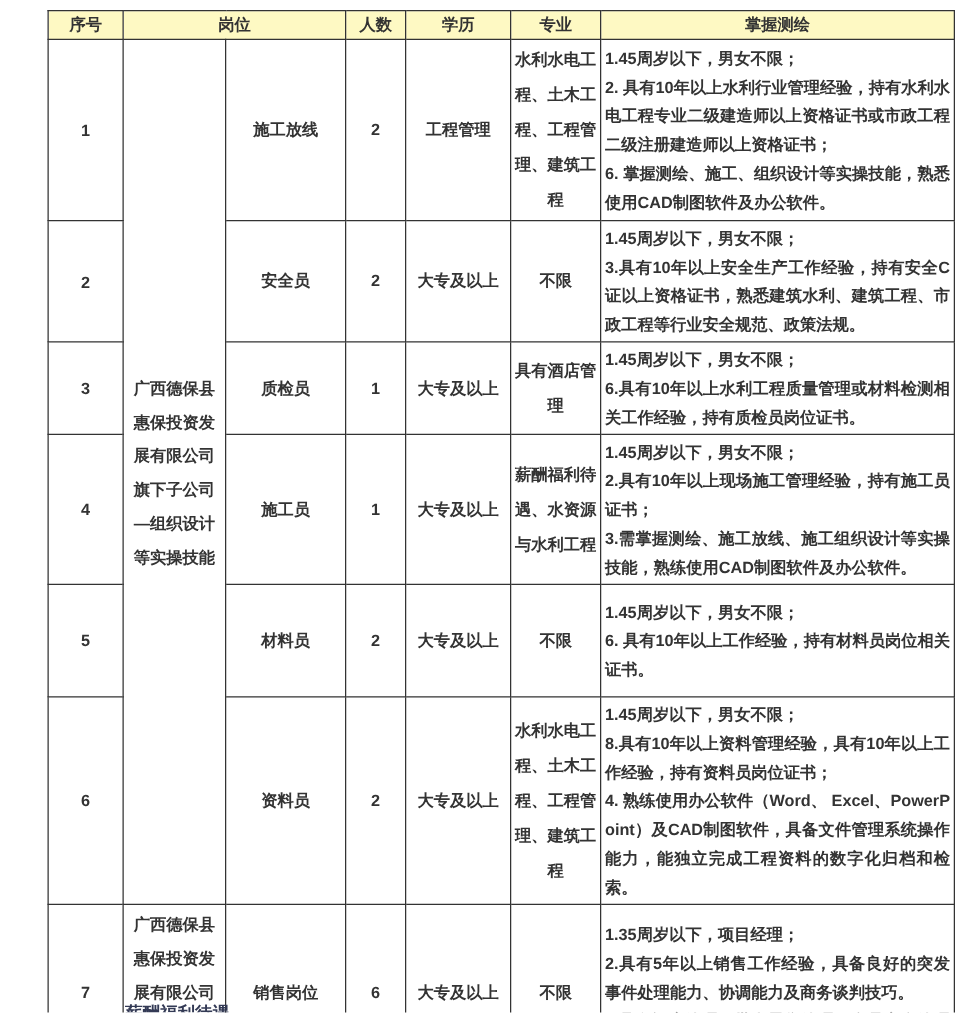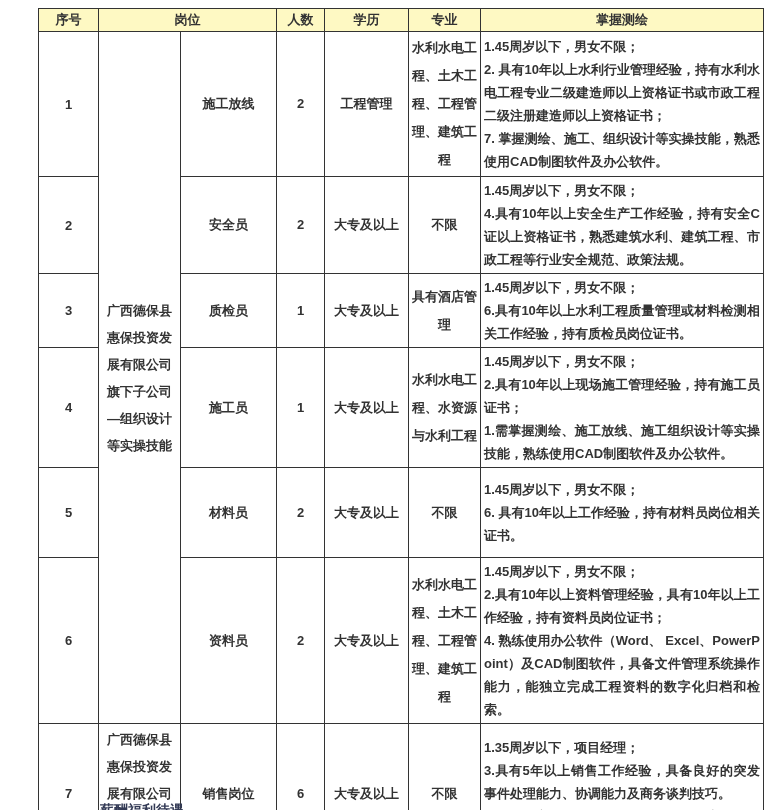--- a/index.html
+++ b/index.html
@@ -111,55 +111,55 @@
         <tr>
     <td class="cell index-cell">1</td>
     <td class="cell company-cell" rowspan="6">广西德保县惠保投资发展有限公司旗下子公司—组织设计等实操技能</td>
           <td class="cell position-cell">施工放线</td>
     <td class="cell count-cell">2</td>
     <td class="cell edu-cell">工程管理</td>
     <td class="cell major-cell">水利水电工程、土木工程、工程管理、建筑工程</td>
     <td class="cell req-cell">
             <div class="req-line">1.45周岁以下，男女不限；</div>
             <div class="req-line">2. 具有10年以上水利行业管理经验，持有水利水电工程专业二级建造师以上资格证书或市政工程二级注册建造师以上资格证书；</div>
-            <div class="req-line">7. 掌握测绘、施工、组织设计等实操技能，熟悉使用CAD制图软件及办公软件。</div>
+            <div class="req-line">6. 掌握测绘、施工、组织设计等实操技能，熟悉使用CAD制图软件及办公软件。</div>
           </td>
   </tr>
         <tr>
     <td class="cell index-cell">2</td>
     <td class="cell position-cell">安全员</td>
     <td class="cell count-cell">2</td>
     <td class="cell edu-cell">大专及以上</td>
     <td class="cell major-cell">不限</td>
     <td class="cell req-cell">
             <div class="req-line">1.45周岁以下，男女不限；</div>
-            <div class="req-line">4.具有10年以上安全生产工作经验，持有安全C证以上资格证书，熟悉建筑水利、建筑工程、市政工程等行业安全规范、政策法规。</div>
+            <div class="req-line">3.具有10年以上安全生产工作经验，持有安全C证以上资格证书，熟悉建筑水利、建筑工程、市政工程等行业安全规范、政策法规。</div>
           </td>
   </tr>
         <tr>
     <td class="cell index-cell">3</td>
     <td class="cell position-cell">质检员</td>
     <td class="cell count-cell">1</td>
     <td class="cell edu-cell">大专及以上</td>
     <td class="cell major-cell">具有酒店管理</td>
     <td class="cell req-cell">
             <div class="req-line">1.45周岁以下，男女不限；</div>
             <div class="req-line">6.具有10年以上水利工程质量管理或材料检测相关工作经验，持有质检员岗位证书。</div>
           </td>
   </tr>
         <tr>
     <td class="cell index-cell">4</td>
     <td class="cell position-cell">施工员</td>
     <td class="cell count-cell">1</td>
     <td class="cell edu-cell">大专及以上</td>
-    <td class="cell major-cell">水利水电工程、水资源与水利工程</td>
+    <td class="cell major-cell">薪酬福利待遇、水资源与水利工程</td>
     <td class="cell req-cell">
             <div class="req-line">1.45周岁以下，男女不限；</div>
             <div class="req-line">2.具有10年以上现场施工管理经验，持有施工员证书；</div>
-            <div class="req-line">1.需掌握测绘、施工放线、施工组织设计等实操技能，熟练使用CAD制图软件及办公软件。</div>
+            <div class="req-line">3.需掌握测绘、施工放线、施工组织设计等实操技能，熟练使用CAD制图软件及办公软件。</div>
           </td>
   </tr>
         <tr>
     <td class="cell index-cell">5</td>
     <td class="cell position-cell">材料员</td>
     <td class="cell count-cell">2</td>
     <td class="cell edu-cell">大专及以上</td>
     <td class="cell major-cell">不限</td>
     <td class="cell req-cell">
             <div class="req-line">1.45周岁以下，男女不限；</div>
@@ -167,34 +167,34 @@
           </td>
   </tr>
         <tr>
     <td class="cell index-cell">6</td>
     <td class="cell position-cell">资料员</td>
     <td class="cell count-cell">2</td>
     <td class="cell edu-cell">大专及以上</td>
     <td class="cell major-cell">水利水电工程、土木工程、工程管理、建筑工程</td>
     <td class="cell req-cell">
             <div class="req-line">1.45周岁以下，男女不限；</div>
-            <div class="req-line">2.具有10年以上资料管理经验，具有10年以上工作经验，持有资料员岗位证书；</div>
+            <div class="req-line">8.具有10年以上资料管理经验，具有10年以上工作经验，持有资料员岗位证书；</div>
             <div class="req-line">4. 熟练使用办公软件（Word、 Excel、PowerPoint）及CAD制图软件，具备文件管理系统操作能力，能独立完成工程资料的数字化归档和检索。</div>
           </td>
   </tr>
         <tr>
     <td class="cell index-cell">7</td>
     <td class="cell company-cell" rowspan="1">广西德保县惠保投资发展有限公司各二级子公司</td>
           <td class="cell position-cell">销售岗位</td>
     <td class="cell count-cell">6</td>
     <td class="cell edu-cell">大专及以上</td>
     <td class="cell major-cell">不限</td>
     <td class="cell req-cell">
             <div class="req-line">1.35周岁以下，项目经理；</div>
-            <div class="req-line">3.具有5年以上销售工作经验，具备良好的突发事件处理能力、协调能力及商务谈判技巧。</div>
+            <div class="req-line">2.具有5年以上销售工作经验，具备良好的突发事件处理能力、协调能力及商务谈判技巧。</div>
             <div class="req-line">3.具有酒店管理、批发零售管理、食品安全管理相关工作经验。</div>
           </td>
   </tr>
       </tbody>
   </table>
 </div>
 
 <div class="clipped-bottom">薪酬福利待遇</div>
 
 </body></html>

